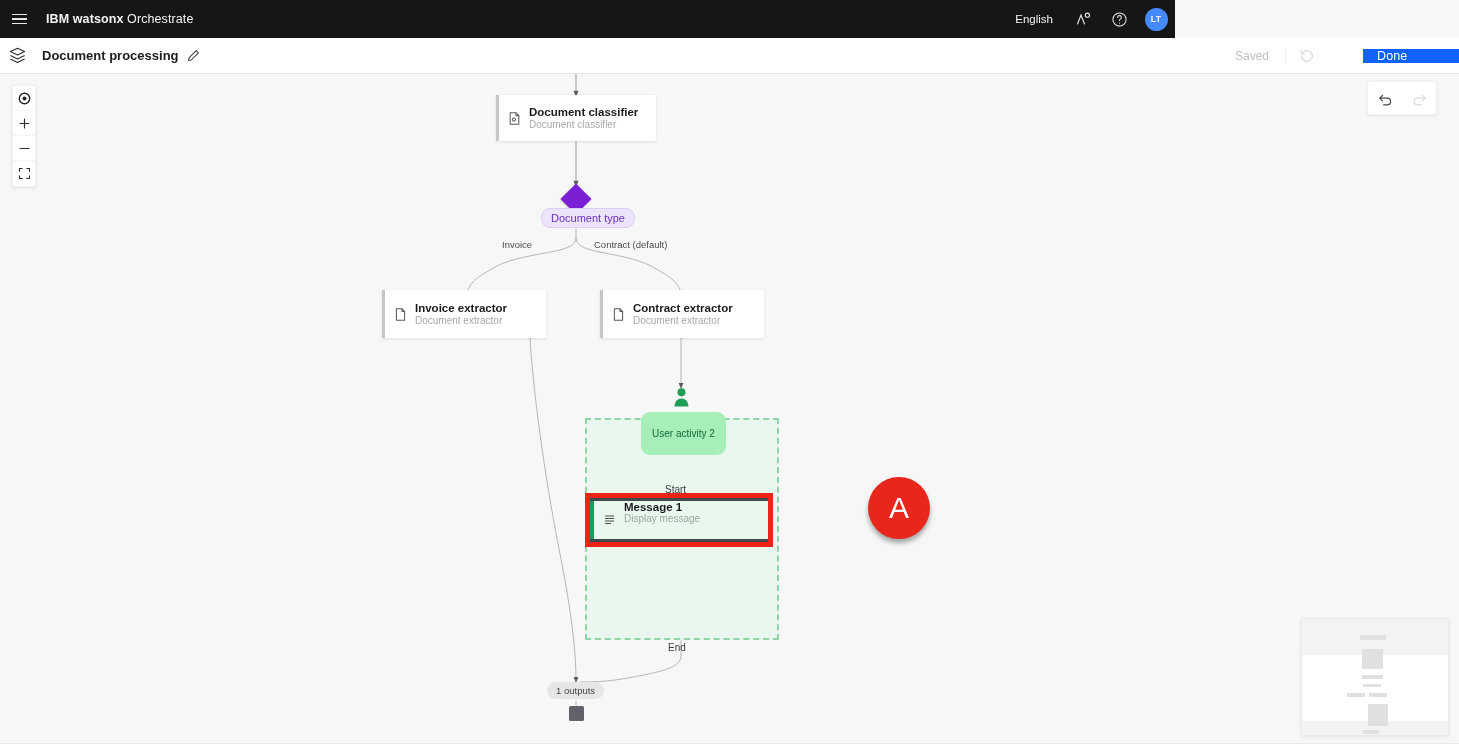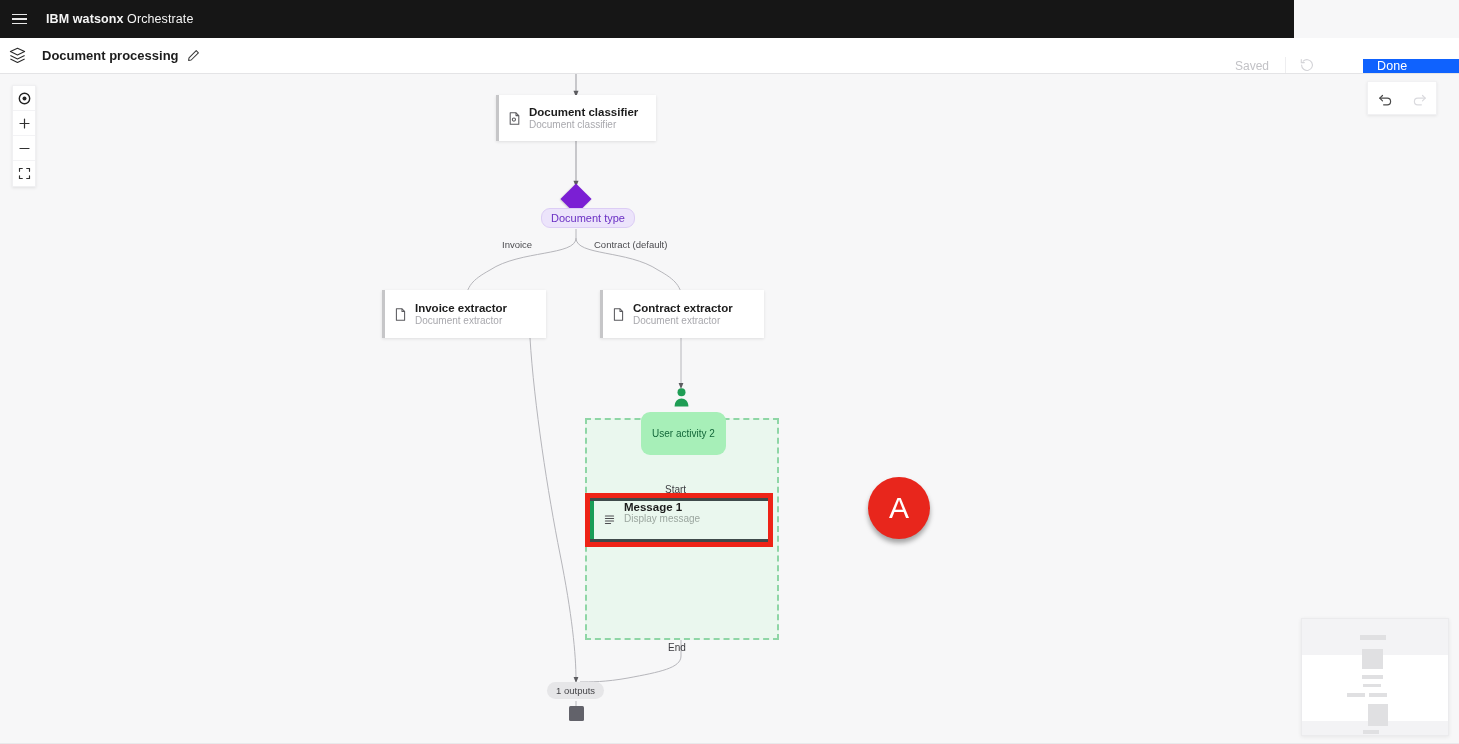--- a/index.html
+++ b/index.html
@@ -6,21 +6,21 @@
   html, body {
     width: 1459px; height: 744px;
     overflow: hidden;
     font-family: "Liberation Sans", sans-serif;
     background: #f7f7f8;
   }
   #app { position: relative; width: 1459px; height: 744px; background: #f7f7f8; }
 
   
   .topbar {
-    position: absolute; top: 0; left: 0; width: 1294px; height: 38px;
+    position: absolute; top: 0; left: 0; width: 1175px; height: 38px;
     background: #161616; display: flex; align-items: center;
     z-index: 40;
   }
   .hamburger {
     width: 38px; height: 38px; display: flex; flex-direction: column;
     align-items: center; justify-content: center; gap: 3px; cursor: pointer;
   }
   .hamburger span { display: block; width: 15px; height: 1.6px; background: #e8e8e8; }
   .brand {
     color: #f4f4f4; font-size: 12.5px; letter-spacing: .1px; margin-left: 8px;
@@ -60,21 +60,21 @@
   .stack-icon {
     width: 34px; height: 36px; display: flex; align-items: center; justify-content: center;
     color: #2b2b2b;
   }
   .doc-title {
     font-size: 13px; font-weight: 700; color: #1c1c1c; margin-left: 8px;
     display: flex; align-items: center; gap: 8px; white-space: nowrap;
   }
   .edit-pencil { color: #3a3a3a; display: inline-flex; cursor: pointer; }
   .subbar-right {
-    position: absolute; right: 0; top: 0; height: 35px; display: flex; align-items: flex-end;
+    position: absolute; right: 0; top: 0; height: 35px; display: flex; align-items: center;
   }
   .saved-label {
     font-size: 12px; color: #c2c2c6; display: flex; align-items: center;
     padding: 0 16px; white-space: nowrap;
   }
   .history-btn {
     width: 42px; display: flex; align-items: center; justify-content: center;
     color: #d4d4d8; cursor: pointer; border-left: 1px solid #eeeef0;
   }
   .done-btn {
@@ -211,20 +211,39 @@
   <div class="topbar">
     <div class="hamburger">
       <span></span>
         <span></span>
         <span></span>
     </div>
     <div class="brand">
       <b>IBM watsonx</b><i> Orchestrate</i>
     </div>
 
+    <div class="topbar-right">
+      <div class="lang">English</div>
+      <div class="ticon">
+        <svg width="16" height="16" viewBox="0 0 16 16" fill="none" stroke="#e8e8e8" stroke-width="1.1">
+          <path d="M2.5 13 L6 4 L9.5 13" stroke-linecap="round"></path>
+          <circle cx="12.4" cy="4.2" r="2.1"></circle>
+        </svg>
+      </div>
+      <div class="ticon">
+        <svg width="17" height="17" viewBox="0 0 17 17" fill="none" stroke="#e8e8e8" stroke-width="1.05">
+          <circle cx="8.5" cy="8.5" r="6.6"></circle>
+          <path d="M6.6 6.5c0-1.1.9-1.9 1.9-1.9s1.9.8 1.9 1.8c0 1.5-1.9 1.4-1.9 3" stroke-linecap="round"></path>
+          <circle cx="8.5" cy="12.1" r=".65" fill="#e8e8e8" stroke="none"></circle>
+        </svg>
+      </div>
+      <div class="avatar">
+        <div class="circle">LT</div>
+      </div>
+    </div>
   </div>
 
   <div class="subbar">
     <div class="stack-icon">
       <svg width="19" height="19" viewBox="0 0 19 19" fill="none" stroke="#2b2b2b" stroke-width="1.1" stroke-linejoin="round">
         <path d="M9.5 2.2 L16.6 5.6 L9.5 9 L2.4 5.6 Z"></path>
         <path d="M2.4 9.5 L9.5 12.9 L16.6 9.5"></path>
         <path d="M2.4 13.1 L9.5 16.5 L16.6 13.1"></path>
       </svg>
     </div>

